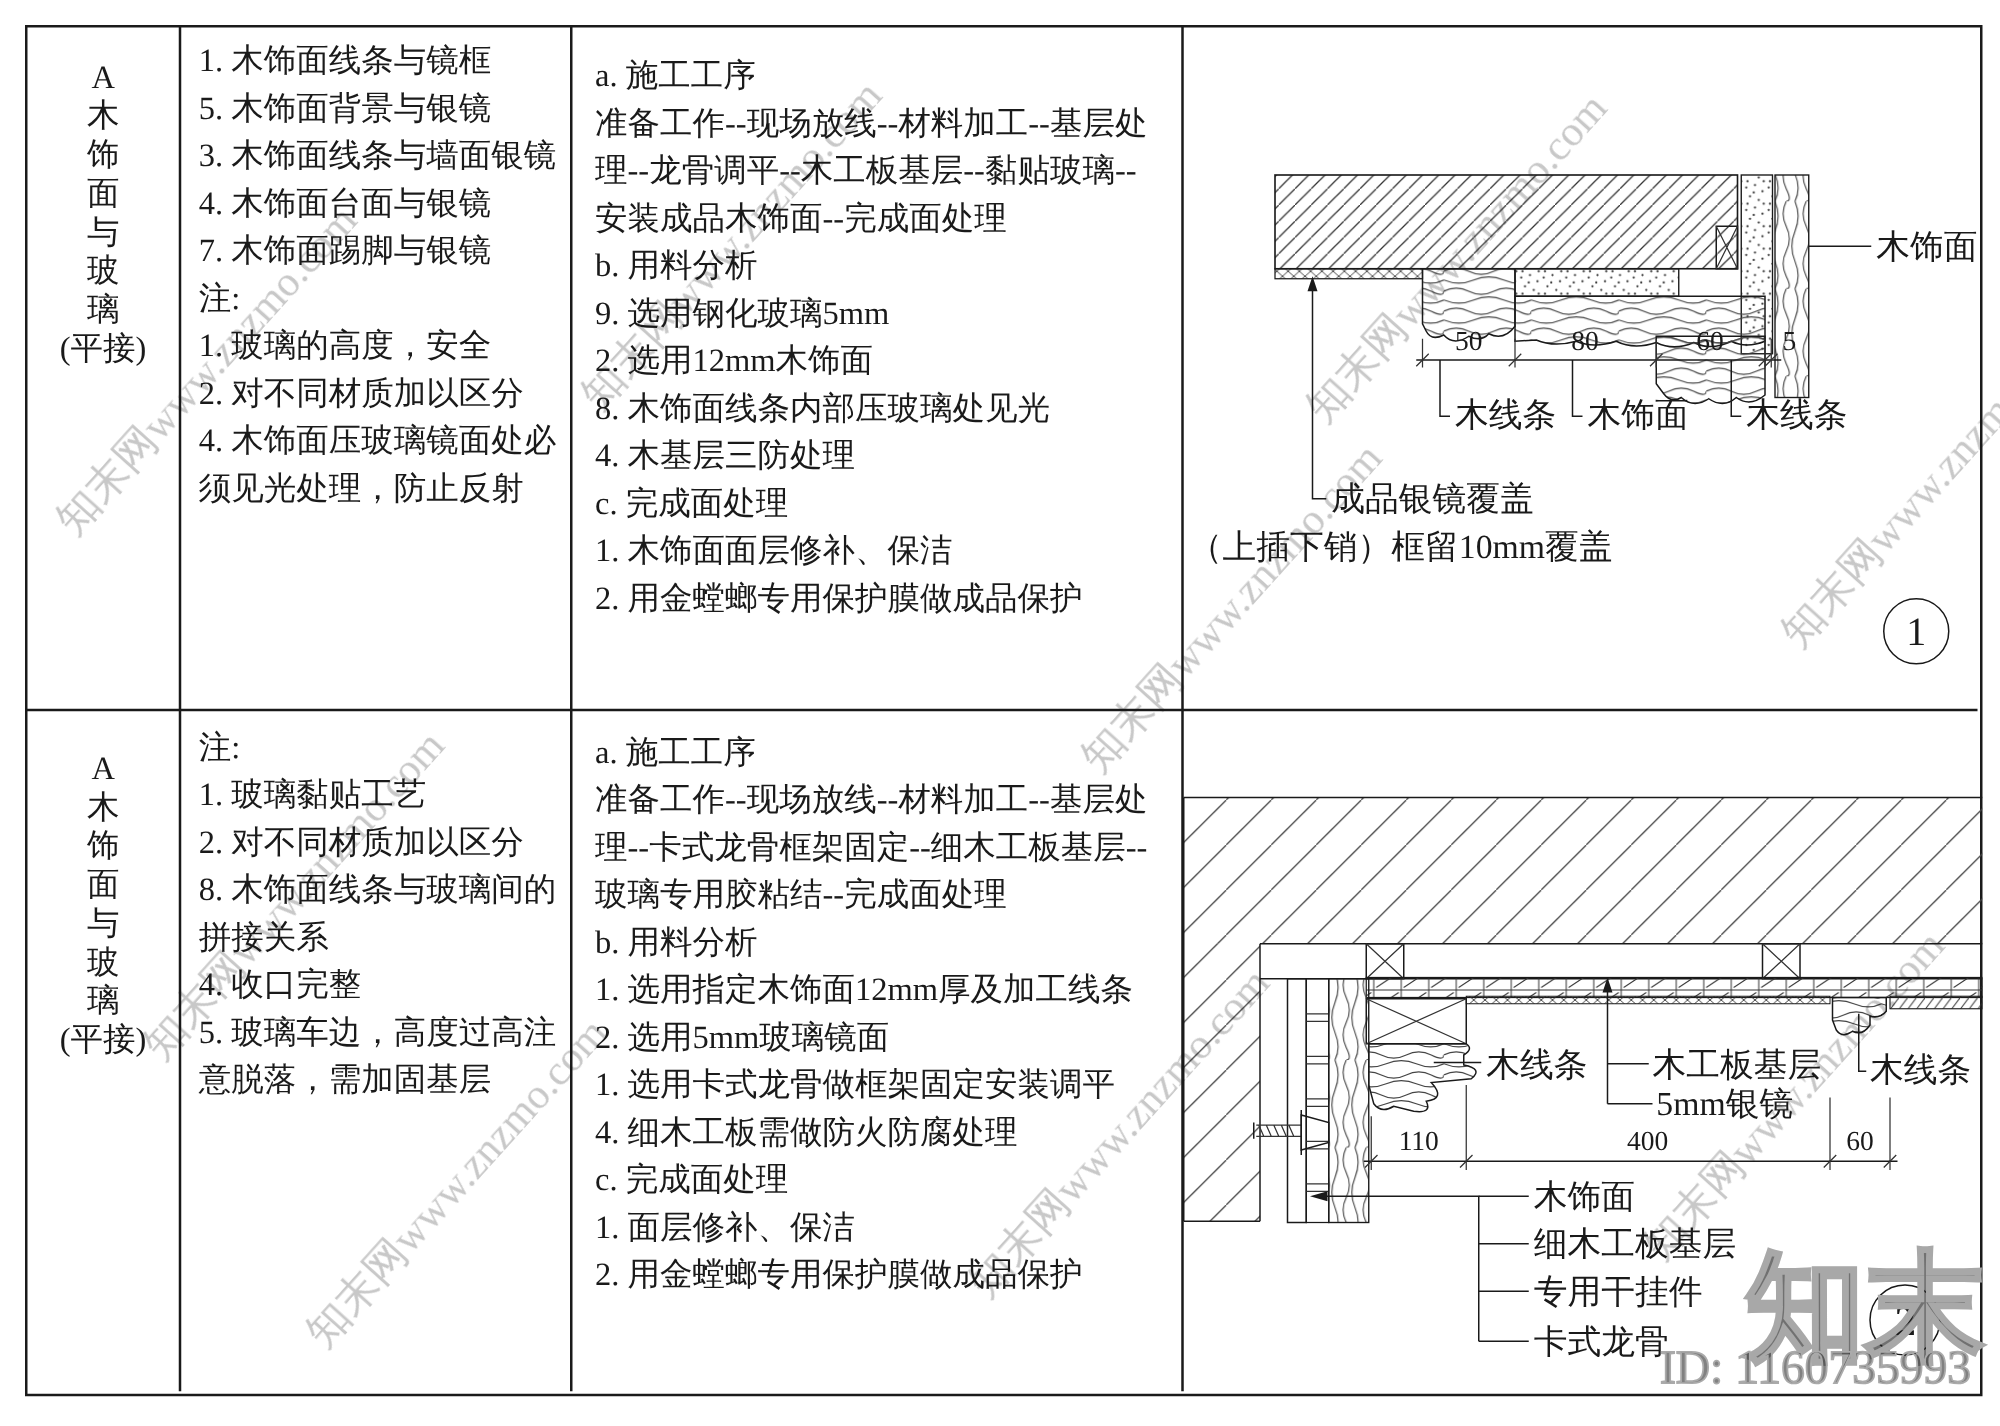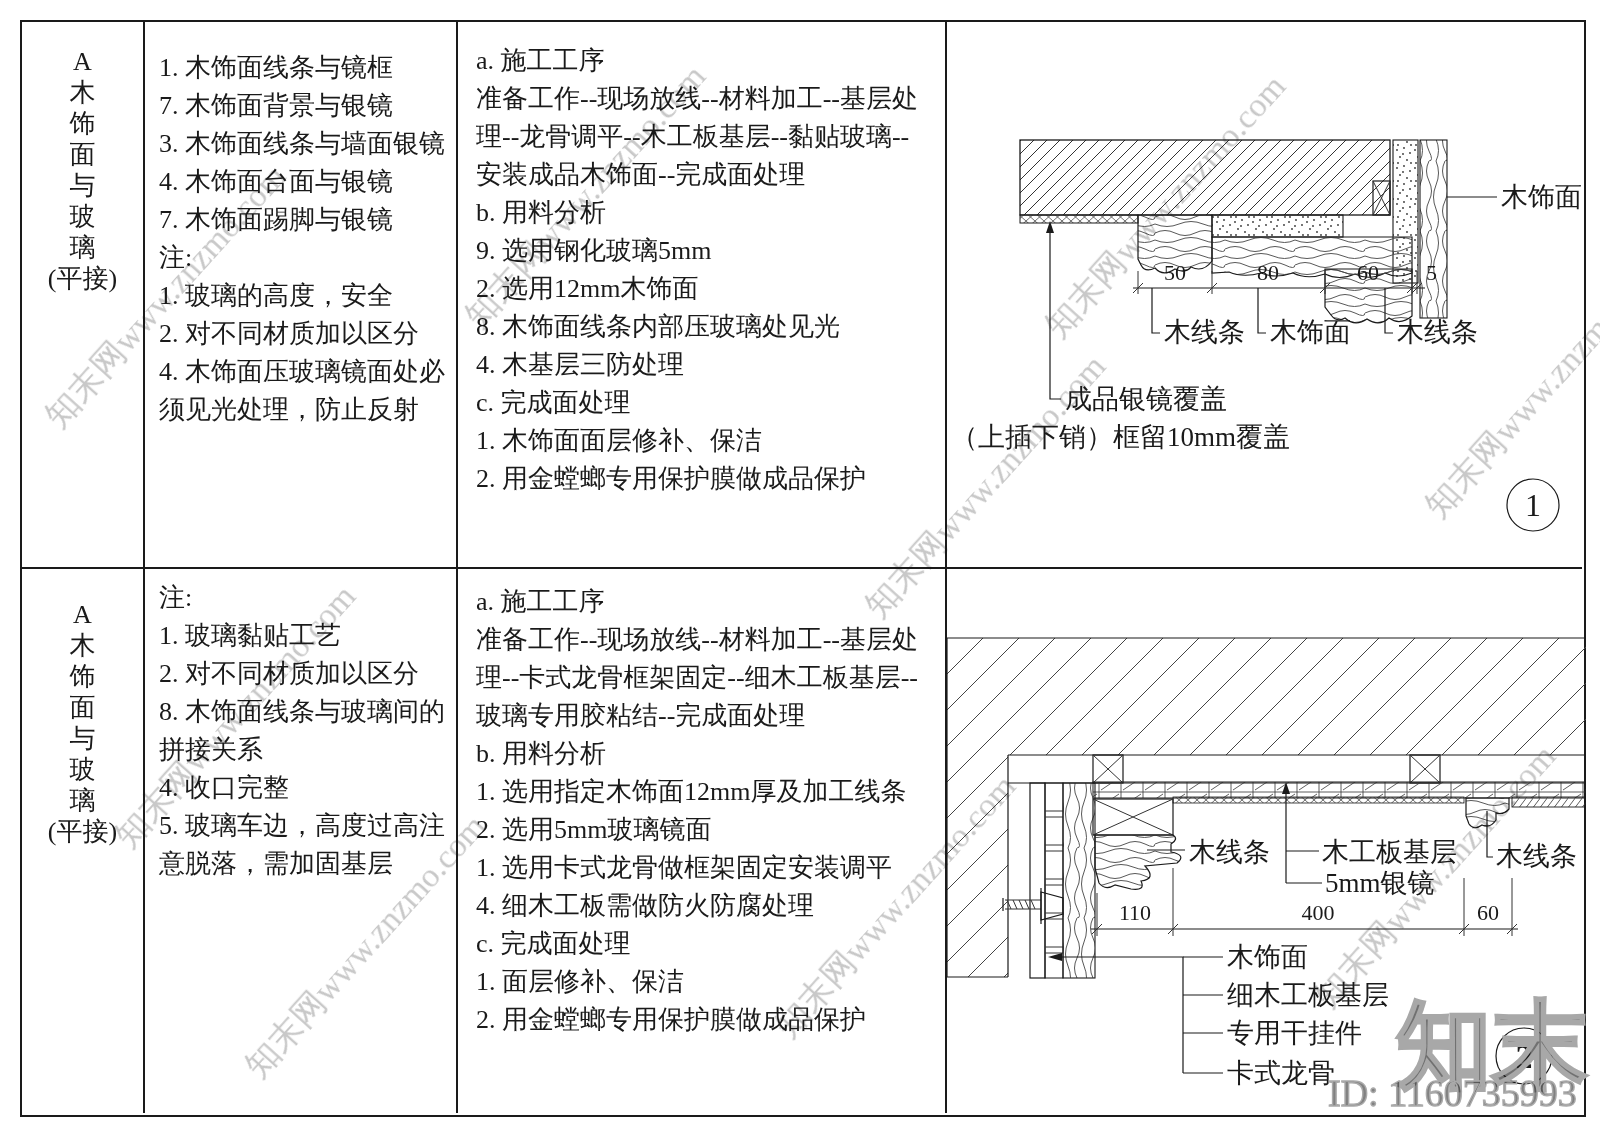--- a/index.html
+++ b/index.html
@@ -35,23 +35,23 @@
     <span>A</span>
     <span>木</span>
     <span>饰</span>
     <span>面</span>
     <span>与</span>
     <span>玻</span>
     <span>璃</span>
     <span>(平接)</span>
   </div>
 
-  <div class="cell textlist" style="left:145px;top:22px;width:309px;height:543px;padding:27px 8px 0 14px;">
+  <div class="cell textlist" style="left:145px;top:22px;width:309px;height:543px;padding:8px 8px 0 14px;">
     <div>1. 木饰面线条与镜框</div>
-    <div>7. 木饰面背景与银镜</div>
+    <div>5. 木饰面背景与银镜</div>
     <div>3. 木饰面线条与墙面银镜</div>
     <div>4. 木饰面台面与银镜</div>
     <div>7. 木饰面踢脚与银镜</div>
     <div>注:</div>
     <div>1. 玻璃的高度，安全</div>
     <div>2. 对不同材质加以区分</div>
     <div>4. 木饰面压玻璃镜面处必须见光处理，防止反射</div>
   </div>
 
   <div class="cell textlist" style="left:458px;top:22px;width:485px;height:543px;padding:20px 10px 0 18px;">

